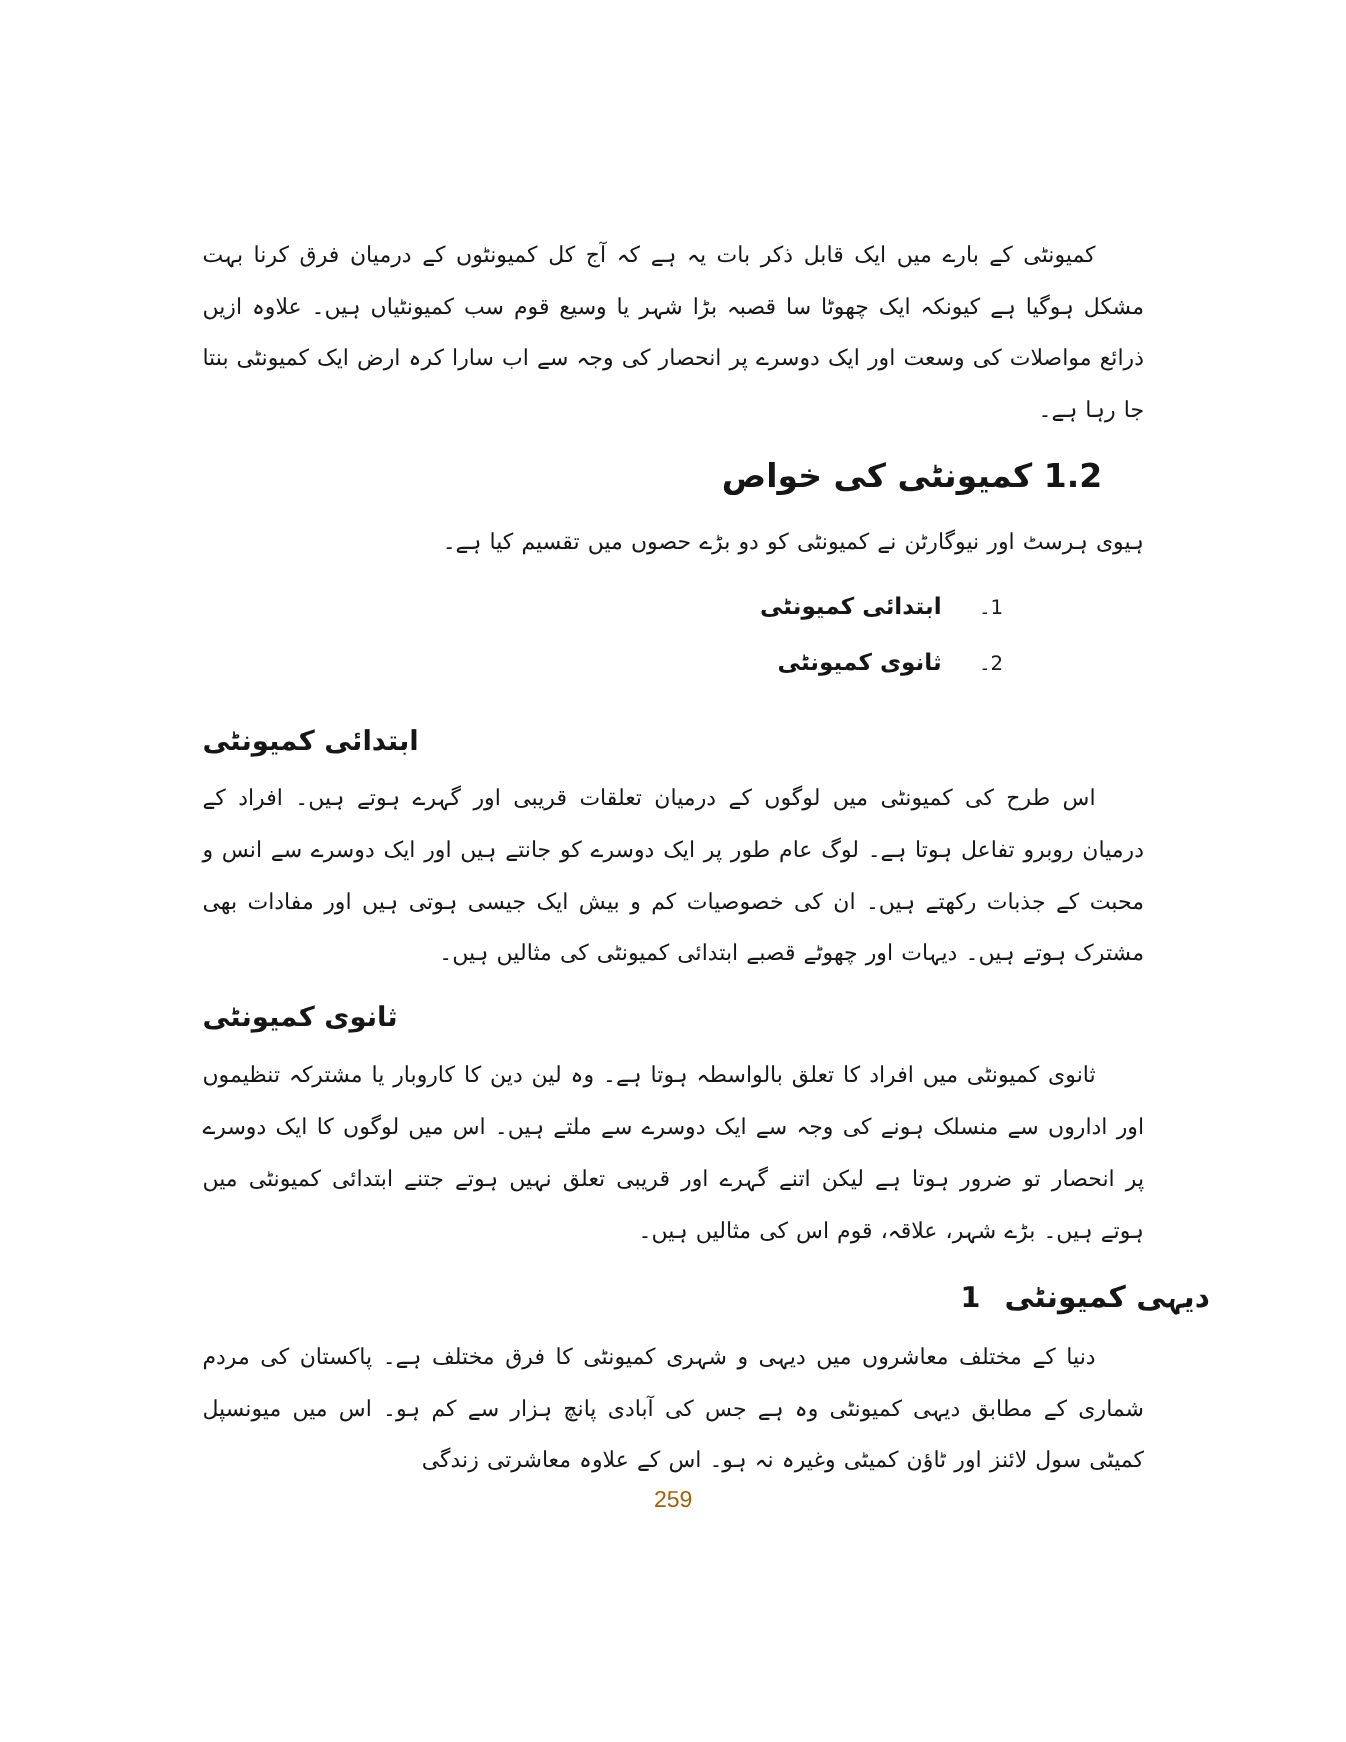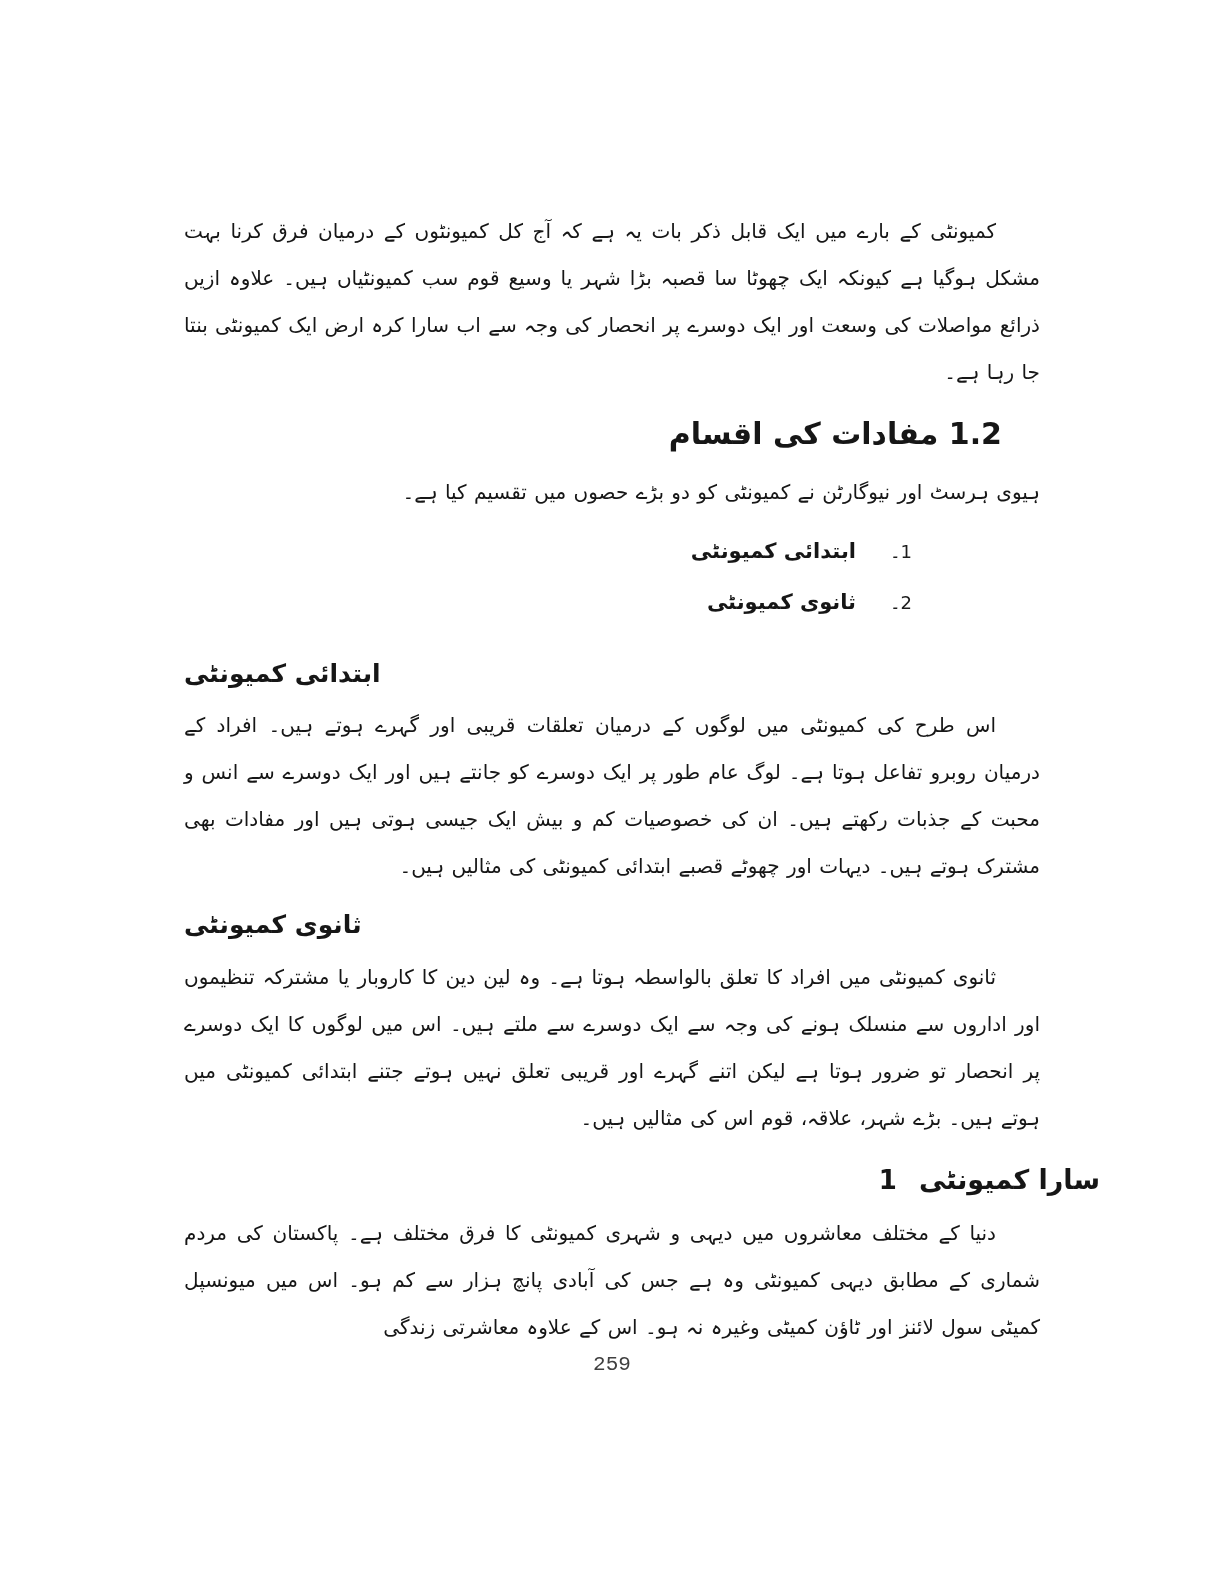--- a/index.html
+++ b/index.html
@@ -88,37 +88,37 @@
     margin-right: 22px;         
     font-size: 26px;
   }
 
   .page-number {
     position: absolute;
     left: 0;
     right: 0;
     bottom: 162px;
     text-align: center;
-    font-family: Liberation Mono, monospace;
+    font-family: Liberation Sans, sans-serif;
     font-size: 21px;
-    color: #404040;
+    color: #a16207;
     direction: ltr;
   }
 </style>
 </head>
 <body>
 
 <div class="page">
   <main class="urdu">
 
     <p class="body-text intro-paragraph">کمیونٹی کے بارے میں ایک قابل ذکر بات یہ ہے کہ آج کل کمیونٹوں کے درمیان فرق کرنا بہت مشکل ہوگیا ہے کیونکہ ایک چھوٹا سا قصبہ بڑا شہر یا وسیع قوم سب کمیونٹیاں ہیں۔ علاوہ ازیں ذرائع مواصلات کی وسعت اور ایک دوسرے پر انحصار کی وجہ سے اب سارا کرہ ارض ایک کمیونٹی بنتا جا رہا ہے۔</p>
 
     <h2 class="section-heading urdu">
       <span class="sec-num">1.2</span>
-      <span class="sec-title">مفادات کی اقسام</span>
+      <span class="sec-title">کمیونٹی کی خواص</span>
     </h2>
 
     <p class="body-text no-indent section-intro">ہیوی ہرسٹ اور نیوگارٹن نے کمیونٹی کو دو بڑے حصوں میں تقسیم کیا ہے۔</p>
 
     <ul class="division-list">
       <li>
         <span class="list-marker">1۔</span>
         <span class="list-label">ابتدائی کمیونٹی</span>
       </li>
       <li>
@@ -130,21 +130,21 @@
     <h3 class="side-heading">ابتدائی کمیونٹی</h3>
 
     <p class="body-text section-body">اس طرح کی کمیونٹی میں لوگوں کے درمیان تعلقات قریبی اور گہرے ہوتے ہیں۔ افراد کے درمیان روبرو تفاعل ہوتا ہے۔ لوگ عام طور پر ایک دوسرے کو جانتے ہیں اور ایک دوسرے سے انس و محبت کے جذبات رکھتے ہیں۔ ان کی خصوصیات کم و بیش ایک جیسی ہوتی ہیں اور مفادات بھی مشترک ہوتے ہیں۔ دیہات اور چھوٹے قصبے ابتدائی کمیونٹی کی مثالیں ہیں۔</p>
 
     <h3 class="side-heading">ثانوی کمیونٹی</h3>
 
     <p class="body-text section-body">ثانوی کمیونٹی میں افراد کا تعلق بالواسطہ ہوتا ہے۔ وہ لین دین کا کاروبار یا مشترکہ تنظیموں اور اداروں سے منسلک ہونے کی وجہ سے ایک دوسرے سے ملتے ہیں۔ اس میں لوگوں کا ایک دوسرے پر انحصار تو ضرور ہوتا ہے لیکن اتنے گہرے اور قریبی تعلق نہیں ہوتے جتنے ابتدائی کمیونٹی میں ہوتے ہیں۔ بڑے شہر، علاقہ، قوم اس کی مثالیں ہیں۔</p>
 
 
     <h3 class="rural-heading">
-      <span>سارا کمیونٹی</span><span class="rural-num">1</span>
+      <span>دیہی کمیونٹی</span><span class="rural-num">1</span>
     </h3>
 
     <p class="body-text section-body">دنیا کے مختلف معاشروں میں دیہی و شہری کمیونٹی کا فرق مختلف ہے۔ پاکستان کی مردم شماری کے مطابق دیہی کمیونٹی وہ ہے جس کی آبادی پانچ ہزار سے کم ہو۔ اس میں میونسپل کمیٹی سول لائنز اور ٹاؤن کمیٹی وغیرہ نہ ہو۔ اس کے علاوہ معاشرتی زندگی</p>
 
   </main>
 
   <div class="page-number">259</div>
 </div>
 
 </body></html>

